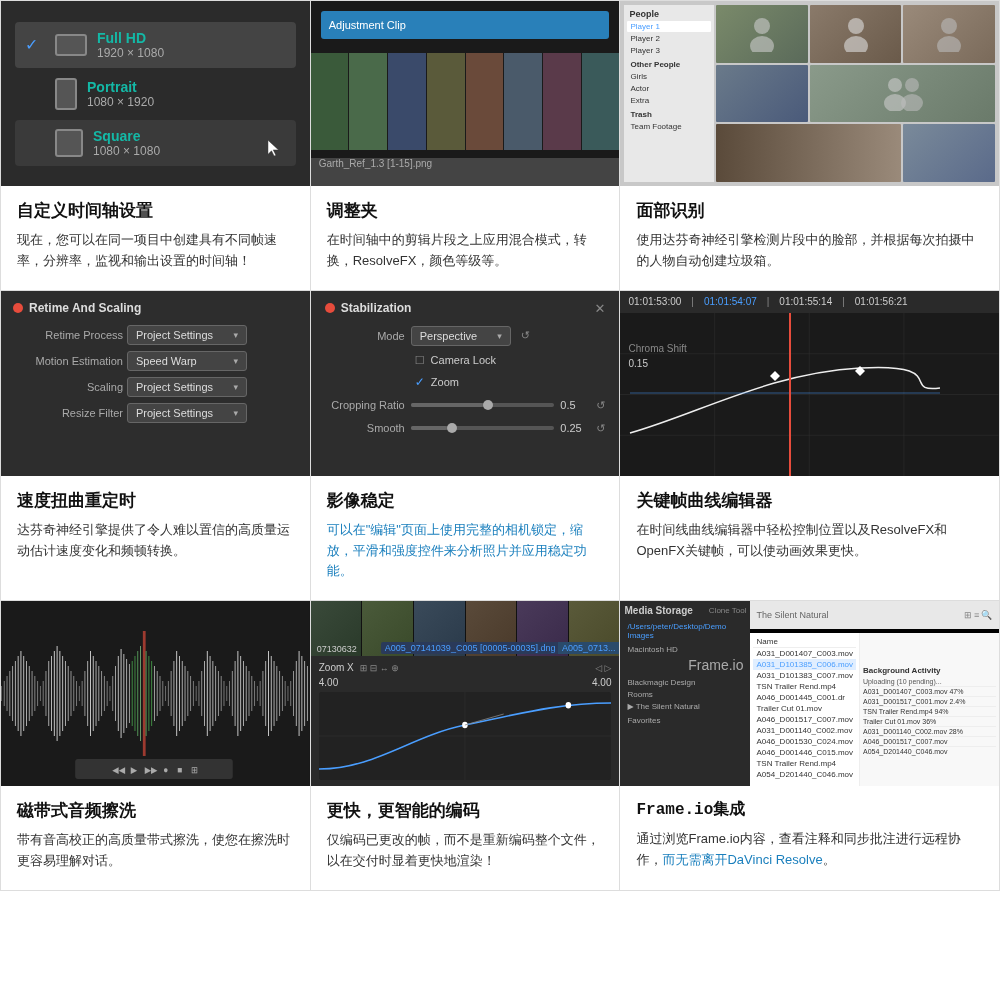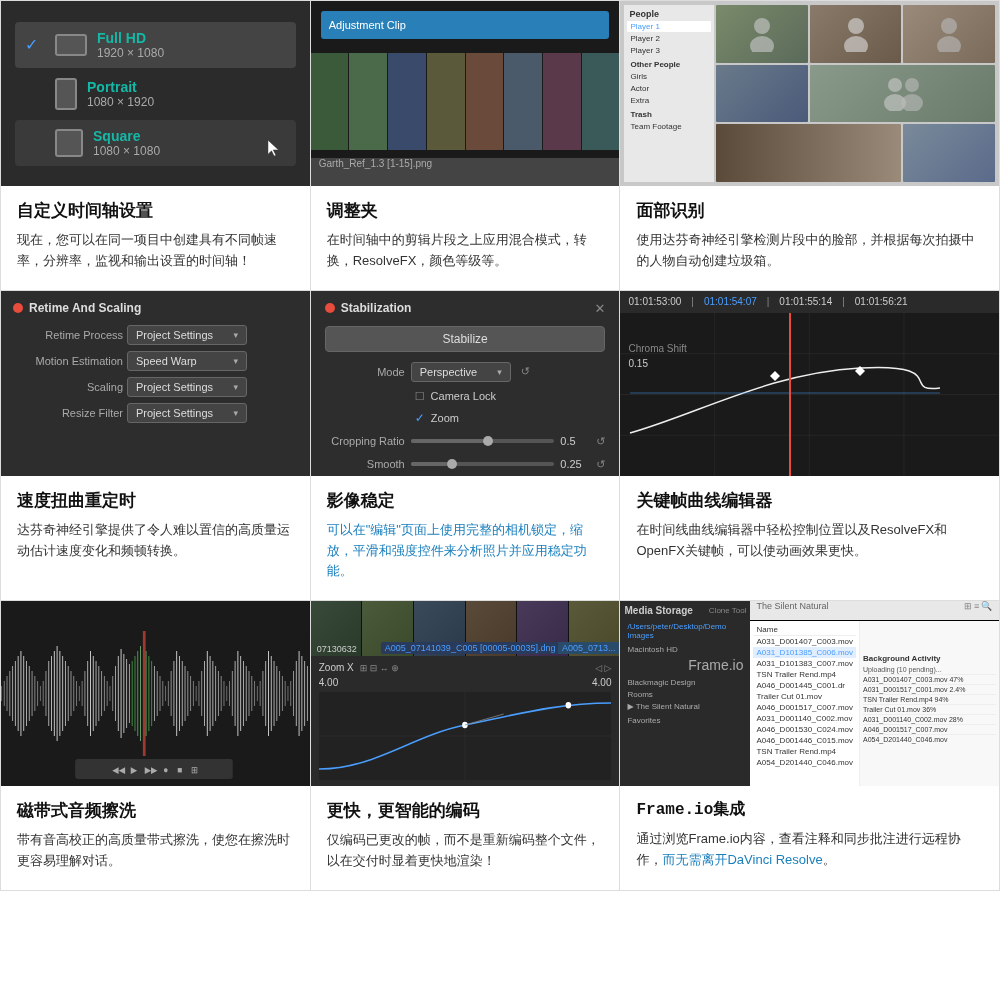--- a/index.html
+++ b/index.html
@@ -558,21 +558,20 @@
   </div>
 
   <div class="cell">
     <div class="cell-image">
       <div class="stab-panel">
         <div class="stab-header">
           <div class="red-dot"></div>
           <span class="stab-title">Stabilization</span>
           <span class="stab-close">✕</span>
         </div>
-        <div class="stab-btn">Stabilize</div>
         <div class="stab-row">
           <span class="stab-label">Mode</span>
           <div class="stab-dropdown">
             <span>Perspective</span>
             <span style="margin-left:auto;color:#aaa;font-size:9px;">▾</span>
           </div>
           <span style="color:#888;font-size:11px;margin-left:4px;">↺</span>
         </div>
         <div class="stab-checkbox-row">
           <span style="color:#888;font-size:11px;">☐</span>
@@ -861,21 +860,21 @@
           <div style="color:#aaa;font-size:8px;padding:1px 3px;margin-top:2px;">Macintosh HD</div>
           <div style="color:#aaa;font-size:14px;padding:1px 3px;text-align:right;">Frame.io</div>
           <div style="color:#aaa;font-size:8px;padding:1px 3px;margin-top:2px;">Blackmagic Design</div>
           <div style="color:#aaa;font-size:8px;padding:1px 3px;">Rooms</div>
           <div style="color:#aaa;font-size:8px;padding:1px 3px;">▶ The Silent Natural</div>
           <div style="color:#aaa;font-size:8px;padding:1px 3px;margin-top:2px;">Favorites</div>
         </div>
 
         <div style="flex:1;display:flex;flex-direction:column;background:#fff;">
 
-          <div style="height:20px;background:#e8e8e8;border-bottom:1px solid #000000;display:flex;padding:0 6px;gap:4px;">
+          <div style="height:32px;background:#e8e8e8;border-bottom:4px solid #000000;display:flex;align-items:center;padding:0 6px;gap:4px;">
             <span style="font-size:9px;color:#666;">The Silent Natural</span>
             <span style="margin-left:auto;font-size:9px;color:#888;">⊞ ≡ 🔍</span>
           </div>
 
           <div style="flex:1;display:flex;overflow:hidden;">
 
             <div style="flex:1;padding:3px;overflow:hidden;">
               <div style="font-size:8px;color:#333;padding:1px 3px;border-bottom:1px solid #eee;">Name</div>
               <div style="font-size:8px;color:#333;padding:1px 3px;">A031_D001407_C003.mov</div>
               <div style="font-size:8px;color:#4a9eff;padding:1px 3px;background:#e0eeff;">A031_D101385_C006.mov</div>

